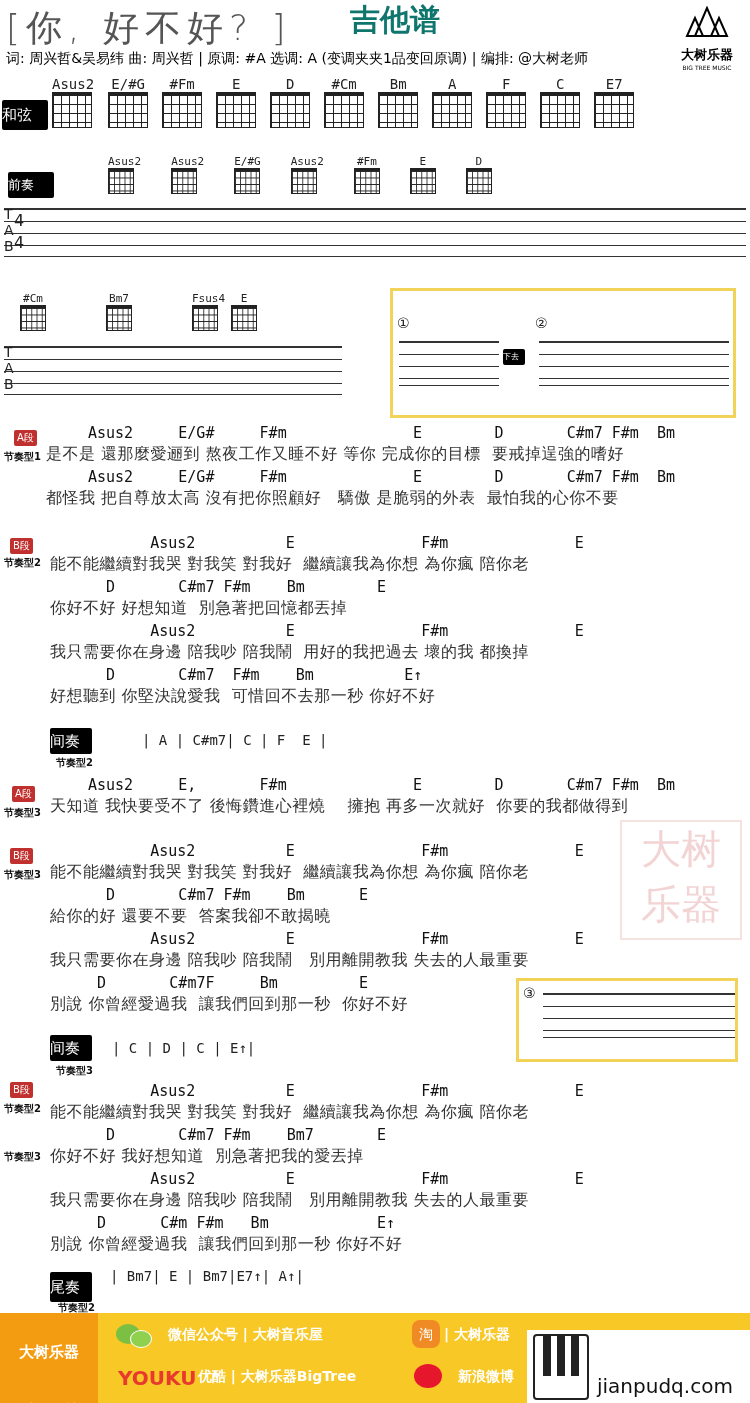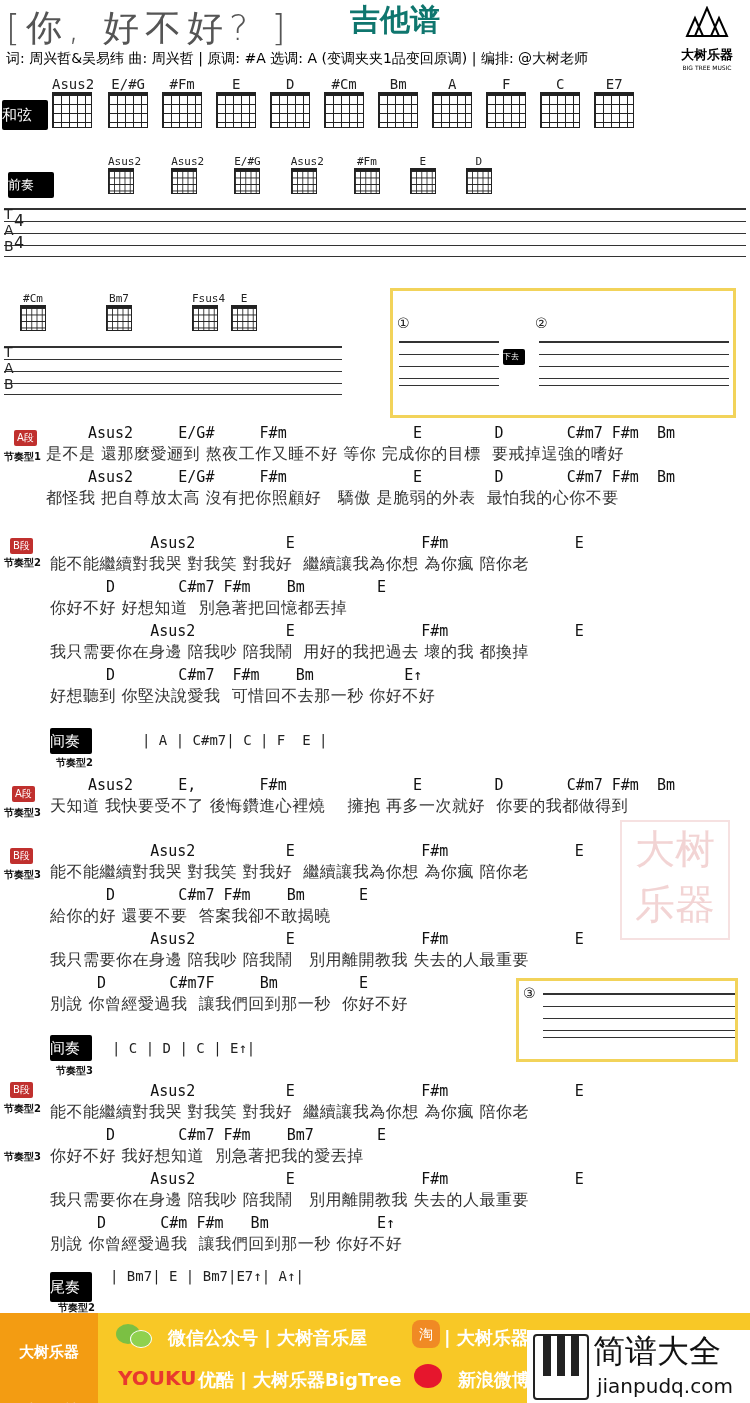--- a/index.html
+++ b/index.html
@@ -23,23 +23,23 @@
           background-size: 100% 9px, 8px 100%; }
   .grid.sm { width: 26px; height: 26px; background-size: 100% 6.5px, 5.2px 100%; }
   .staff { border-top: 1px solid #333; border-bottom: 1px solid #333;
            background-image: linear-gradient(#333 1px, transparent 1px); background-size: 100% 12px; }
   .box { border: 3px solid #f2d35a; background: #fff; }
   .inter-bar { font-family: "DejaVu Sans Mono", monospace; font-size: 14px; white-space: pre; }
   .footer { left: 0; top: 1313px; width: 750px; height: 90px; background: #f8c826; }
   .footer-left { left: 0; top: 1313px; width: 98px; height: 90px; background: #f39c12; color: #fff; text-align: center; padding-top: 30px; }
   .footer-left .cn { font-size: 15px; font-weight: bold; }
   .footer-left .en { font-size: 7px; margin-top: 40px; }
-  .ft { color: #fff; font-size: 18px; font-weight: bold; white-space: nowrap; }
+  .ft { color: #fff; font-size: 14px; font-weight: bold; white-space: nowrap; }
   .jp { left: 527px; top: 1330px; width: 223px; height: 73px; background: #fff; }
-  .watermark { left: 620px; top: 820px; width: 110px; height: 120px; border: 2px solid #f4dada; color: #f0caca; font-size: 40px; line-height: 55px; text-align: center; opacity: .8; }
+  .watermark { left: 620px; top: 820px; width: 122px; height: 120px; border: 2px solid #f4dada; color: #f0caca; font-size: 40px; line-height: 55px; text-align: center; opacity: .8; }
 </style>
 </head>
 <body>
 
 <div class="abs title">[你, 好不好? ]</div>
 <div class="abs title-bold">吉他谱</div>
 <div class="abs credits">词: 周兴哲&amp;吴易纬 曲: 周兴哲 | 原调: #A 选调: A (变调夹夹1品变回原调) | 编排: @大树老师</div>
 <div class="abs logo">
   <svg width="44" height="36" viewBox="0 0 44 36">
     <polygon points="22,2 10,30 34,30" fill="none" stroke="#000" stroke-width="2"></polygon>
@@ -246,15 +246,14 @@
 <div class="abs ft" style="left:198px;top:1368px;">优酷 | 大树乐器BigTree</div>
 <div class="abs" style="left:414px;top:1364px;width:28px;height:24px;border-radius:50%;background:#e6162d;"></div>
 <div class="abs ft" style="left:458px;top:1368px;">新浪微博</div>
 
 <div class="abs jp">
   <div style="position:absolute;left:6px;top:4px;width:56px;height:66px;border:2px solid #222;border-radius:4px;">
     <div style="position:absolute;left:8px;top:0;width:8px;height:40px;background:#222;"></div>
     <div style="position:absolute;left:22px;top:0;width:8px;height:40px;background:#222;"></div>
     <div style="position:absolute;left:36px;top:0;width:8px;height:40px;background:#222;"></div>
   </div>
-  <div style="position:absolute;left:66px;top:0;font-size:32px;color:#111;">简谱大全</div>
   <div style="position:absolute;left:70px;top:44px;font-size:20px;color:#111;">jianpudq.com</div>
 </div>
 
 </body></html>

